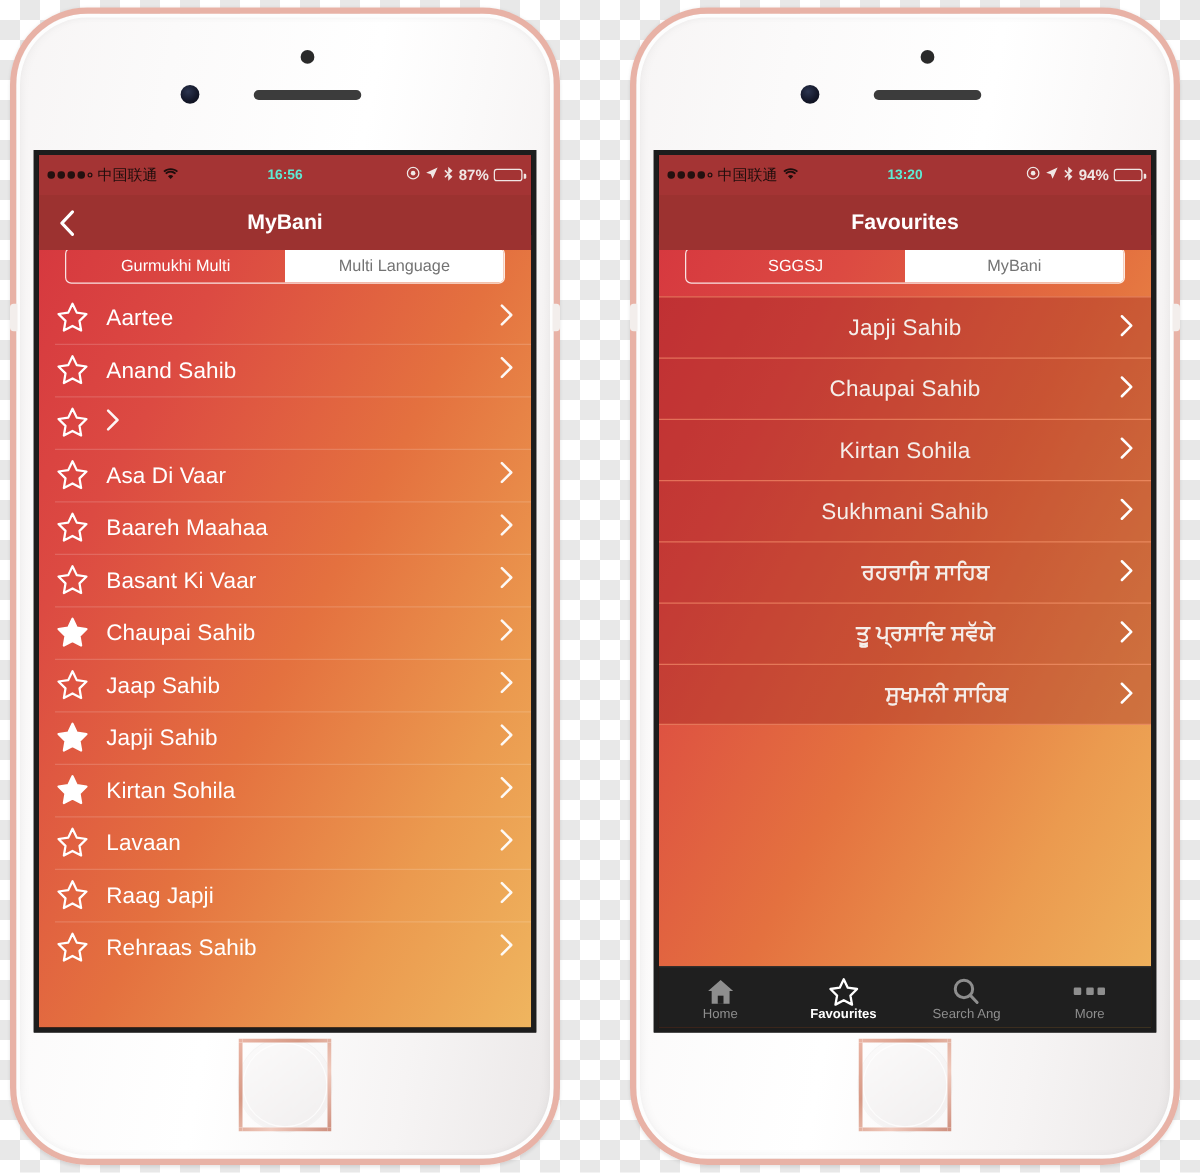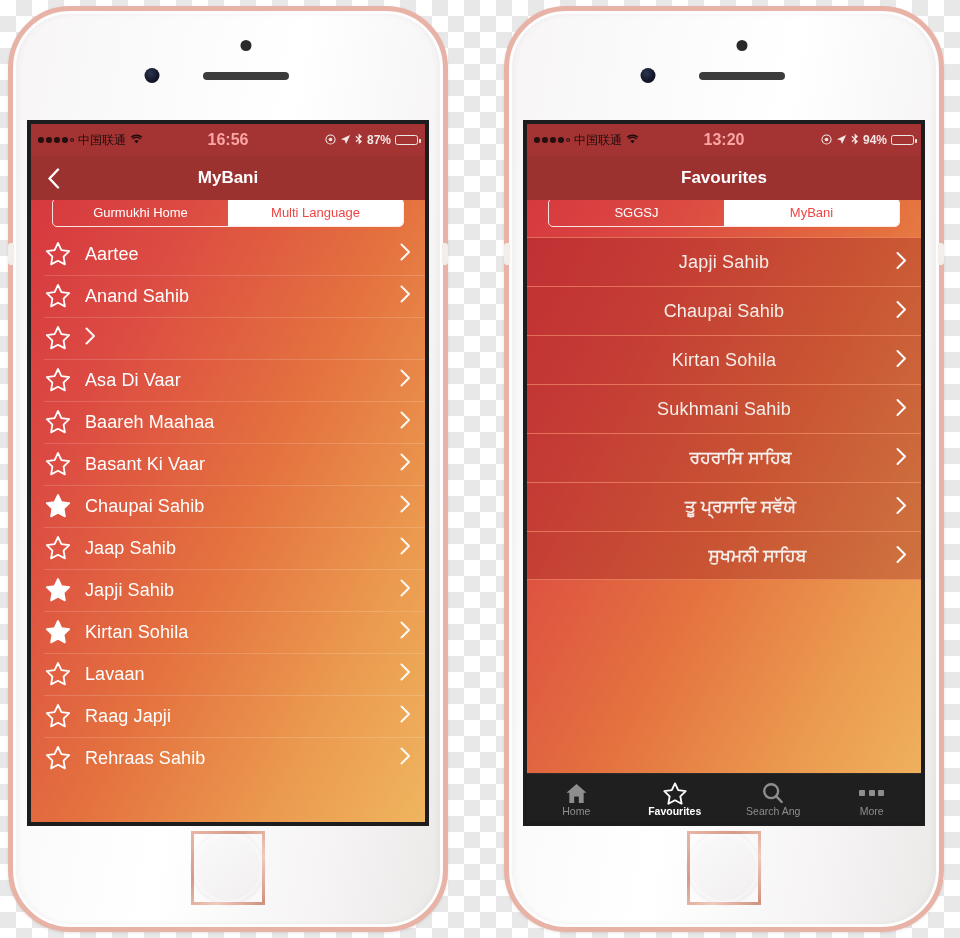--- a/index.html
+++ b/index.html
@@ -141,21 +141,21 @@
     z-index: 5;
   }
   .sb-left { display: flex; align-items: center; gap: 4px; }
   .dots { display: flex; gap: 2.5px; align-items: center; }
   .dot { width: 5.5px; height: 5.5px; border-radius: 50%; background: #23100f; }
   .dot.hollow { background: transparent; border: 1.2px solid #23100f; width: 4px; height: 4px; }
   .carrier { font-size: 12px; color: #1e0d0c; letter-spacing: 0px; font-weight: 500; }
   .wifi-ico { display: inline-block; color: #1e0d0c; font-size: 12px; line-height: 1; }
   .sb-center {
     position: absolute; left: 0; right: 0; text-align: center;
-    font-size: 16px; font-weight: 700; color: #fca5a5; pointer-events: none;
+    font-size: 11px; font-weight: 700; color: #5eead4; pointer-events: none;
   }
   .sb-right {
     margin-left: auto; display: flex; align-items: center; gap: 4px;
     font-size: 12px; font-weight: 600; color: #f0e6e4;
   }
   .ico-sm { font-size: 11px; line-height: 1; color: #f0e6e4; }
   .battery {
     width: 23px; height: 10px; border: 1.3px solid #f0e6e4;
     border-radius: 2.5px; position: relative; padding: 1px;
   }
@@ -205,21 +205,21 @@
   }
   .seg {
     flex: 1;
     display: flex; align-items: center; justify-content: center;
     font-size: 13px;
     color: #ffffff;
     background: transparent;
   }
   .seg.active {
     background: #ffffff;
-    color: #ef4444;
+    color: #737373;
   }
 
   
   .list { padding: 0; }
   .row {
     display: flex;
     align-items: center;
     height: 42px;
     padding: 0 14px 0 13px;
     position: relative;
@@ -361,21 +361,21 @@
           <svg width="13" height="21" viewBox="0 0 13 21">
               <path d="M11 1.5 2.5 10.5 11 19.5" fill="none" stroke="#fff" stroke-width="2.4" stroke-linecap="round" stroke-linejoin="round"></path>
             </svg>
         </div>
         <div class="nav-title">MyBani</div>
       </div>
 
       <div class="content">
         <div class="seg-wrap">
           <div class="segmented">
-            <div class="seg">Gurmukhi Home</div>
+            <div class="seg">Gurmukhi Multi</div>
             <div class="seg active">Multi Language</div>
           </div>
         </div>
         <div class="list" id="left-list">
             <div class="row">
               <span class="star">
                 <svg viewBox="0 0 26 26">
                   <polygon points="13,2 16.4,9.1 24.2,10.2 18.6,15.7 19.9,23.4 13,19.8 6.1,23.4 7.4,15.7 1.8,10.2 9.6,9.1" fill="none" stroke="#ffffff" stroke-width="1.8" stroke-linejoin="round"></polygon>
                 </svg>
               </span>

